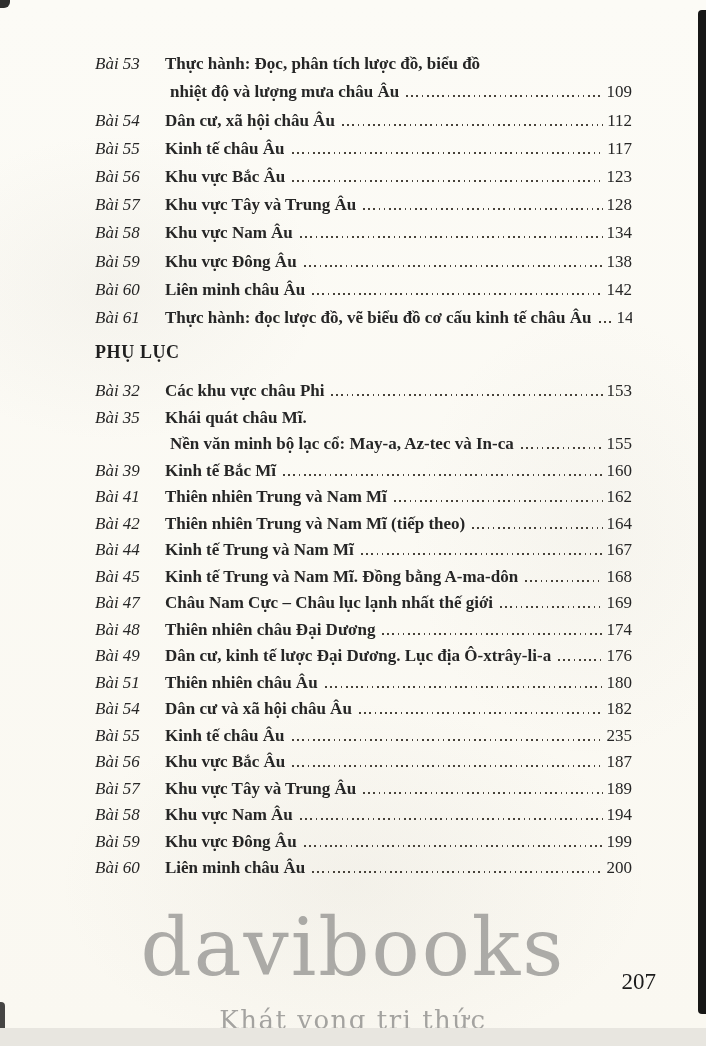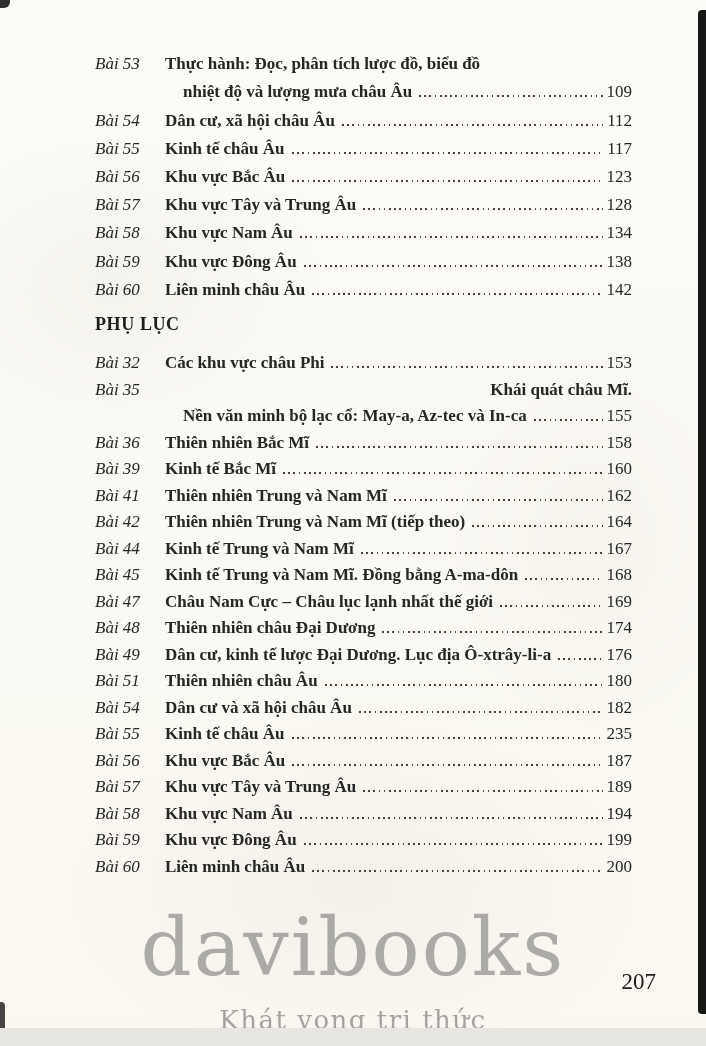--- a/index.html
+++ b/index.html
@@ -18,24 +18,24 @@
   }
   .content {
     position: absolute;
     top: 0; left: 0; right: 0;
     box-sizing: border-box;
     padding: 46px 74px 0 95px;
     font-size: 17px;
   }
   .row { display: flex; align-items: flex-end; overflow: hidden; }
   #section-main .row { height: 28.2px; }
-  #section-appendix .row { height: 26.5px; justify-content: space-between; }
+  #section-appendix .row { height: 26.5px; }
   .label { flex: 0 0 70px; font-style: italic; white-space: nowrap; }
   .title { white-space: nowrap; font-weight: bold; }
-  .title.cont { margin-left: 18px; }
+  .title.cont { margin-left: 5px; }
   .leader {
     flex: 1 1 auto;
     min-width: 14px;
     height: 2px;
     margin: 0 4px 5px 7px;
     background: repeating-linear-gradient(90deg, #47423a 0 1.7px, transparent 1.7px 5.2px);
   }
   .pagenum { white-space: nowrap; }
   .appendix-title {
     text-align: left;
@@ -164,20 +164,28 @@
           </div>
         </div>
         <div>
           <div class="row">
             <span class="label">Bài 60</span>
             <span class="title">Liên minh châu Âu</span>
             <span class="leader"></span>
             <span class="pagenum">142</span>
           </div>
         </div>
+        <div>
+          <div class="row">
+            <span class="label">Bài 61</span>
+            <span class="title">Thực hành: đọc lược đồ, vẽ biểu đồ cơ cấu kinh tế châu Âu</span>
+            <span class="leader"></span>
+            <span class="pagenum">148</span>
+          </div>
+        </div>
       </div>
     <div class="appendix-title">PHỤ LỤC</div>
     <div id="section-appendix">
         <div>
           <div class="row">
             <span class="label">Bài 32</span>
             <span class="title">Các khu vực châu Phi</span>
             <span class="leader"></span>
             <span class="pagenum">153</span>
           </div>
@@ -185,28 +193,20 @@
         <div>
           <div class="row">
             <span class="label">Bài 35</span>
             <span class="title">Khái quát châu Mĩ.</span>
           </div>
           <div class="row">
             <span class="label"></span>
             <span class="title cont">Nền văn minh bộ lạc cổ: May-a, Az-tec và In-ca</span>
             <span class="leader"></span>
             <span class="pagenum">155</span>
-          </div>
-        </div>
-        <div>
-          <div class="row">
-            <span class="label">Bài 36</span>
-            <span class="title">Thiên nhiên Bắc Mĩ</span>
-            <span class="leader"></span>
-            <span class="pagenum">158</span>
           </div>
         </div>
         <div>
           <div class="row">
             <span class="label">Bài 39</span>
             <span class="title">Kinh tế Bắc Mĩ</span>
             <span class="leader"></span>
             <span class="pagenum">160</span>
           </div>
         </div>

